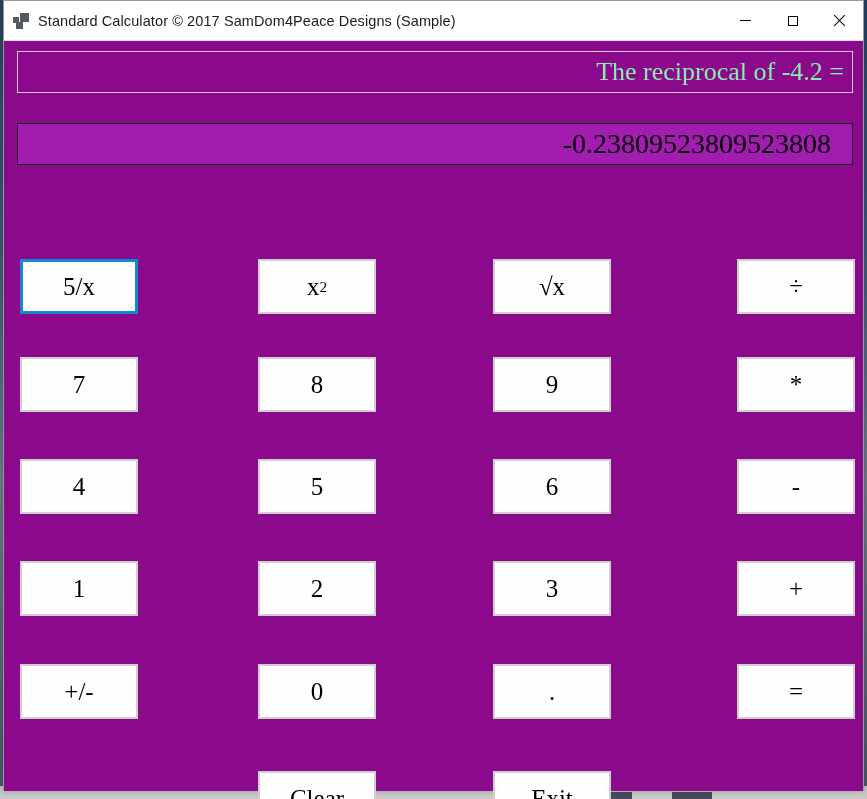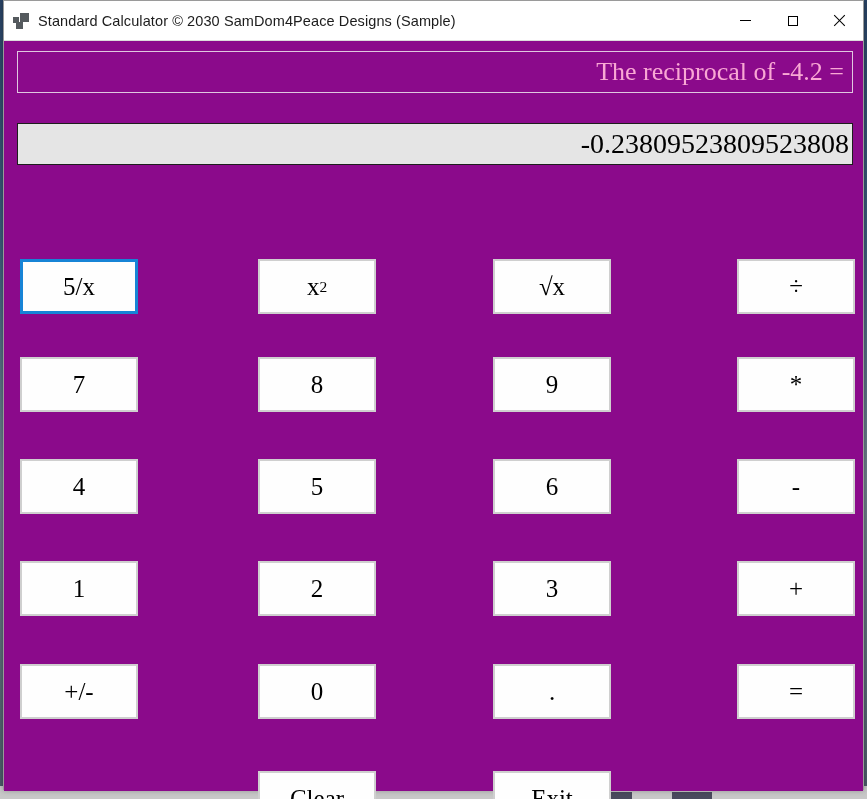--- a/index.html
+++ b/index.html
@@ -129,41 +129,41 @@
     width: 836px;
     height: 42px;
     border: 1px solid #e0c7e0;
     box-sizing: border-box;
     display: flex;
     align-items: center;
     justify-content: flex-end;
     padding-right: 8px;
   }
   #expression-text {
-    color: #f9a8d4;
+    color: #86efac;
     font-family: "Liberation Serif", serif;
     font-size: 26px;
     line-height: 1;
     white-space: nowrap;
   }
 
   
   #result-box {
     position: absolute;
     left: 13px;
     top: 82px;
     width: 836px;
     height: 42px;
-    background: #e5e5e5;
+    background: #a21caf;
     border: 1px solid #1d1d1d;
     box-sizing: border-box;
     display: flex;
     align-items: center;
     justify-content: flex-end;
-    padding-right: 3px;
+    padding-right: 21px;
     overflow: hidden;
   }
   #result-text {
     color: #000000;
     font-family: "Liberation Serif", serif;
     font-size: 28px;
     line-height: 1;
     white-space: nowrap;
   }
 
@@ -205,21 +205,21 @@
 </div>
 
 <div id="window">
 
   <div id="titlebar">
     <div id="app-icon">
       <span class="sq-b"></span>
       <span class="sq-a"></span>
       <span class="sq-c"></span>
     </div>
-    <span id="title-text">Standard Calculator © 2030 SamDom4Peace Designs (Sample)</span>
+    <span id="title-text">Standard Calculator © 2017 SamDom4Peace Designs (Sample)</span>
 
     <div id="win-controls">
       <div class="win-btn">
         <span class="glyph-min"></span>
       </div>
       <div class="win-btn">
         <span class="glyph-max"></span>
       </div>
       <div class="win-btn close">
         <span class="glyph-close"></span>

